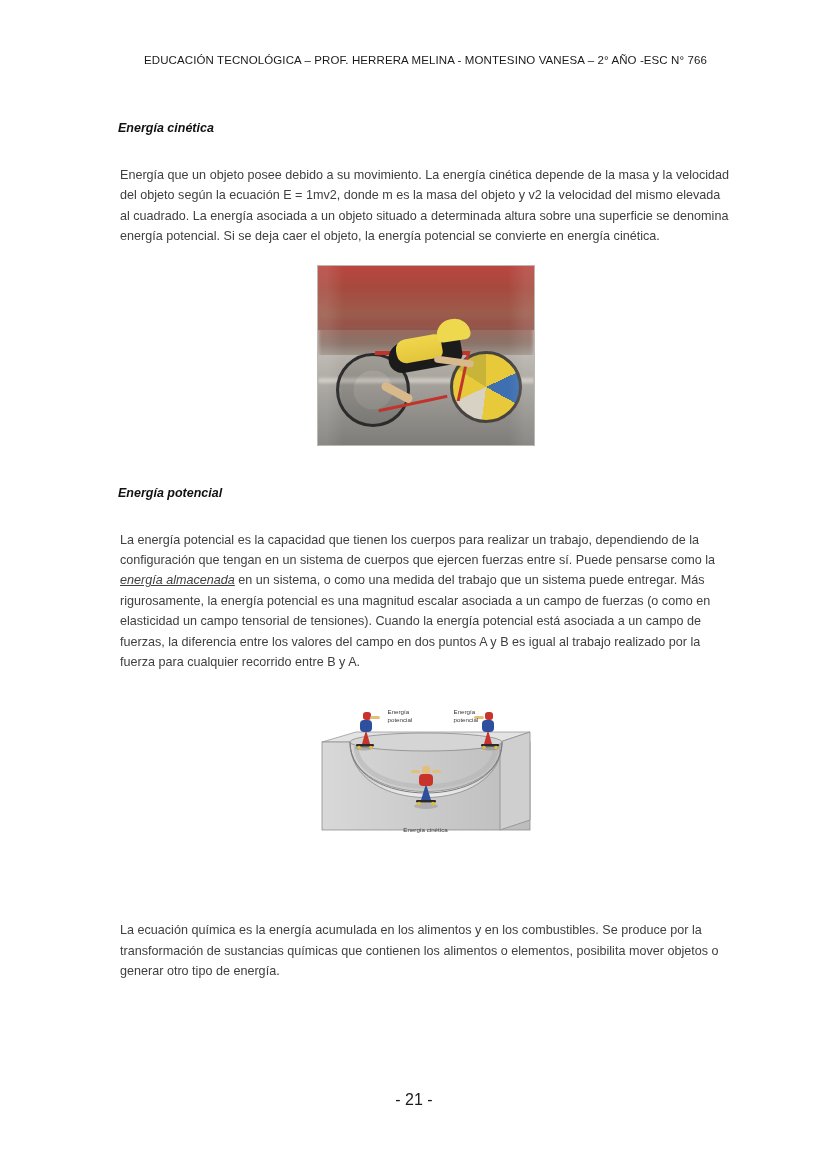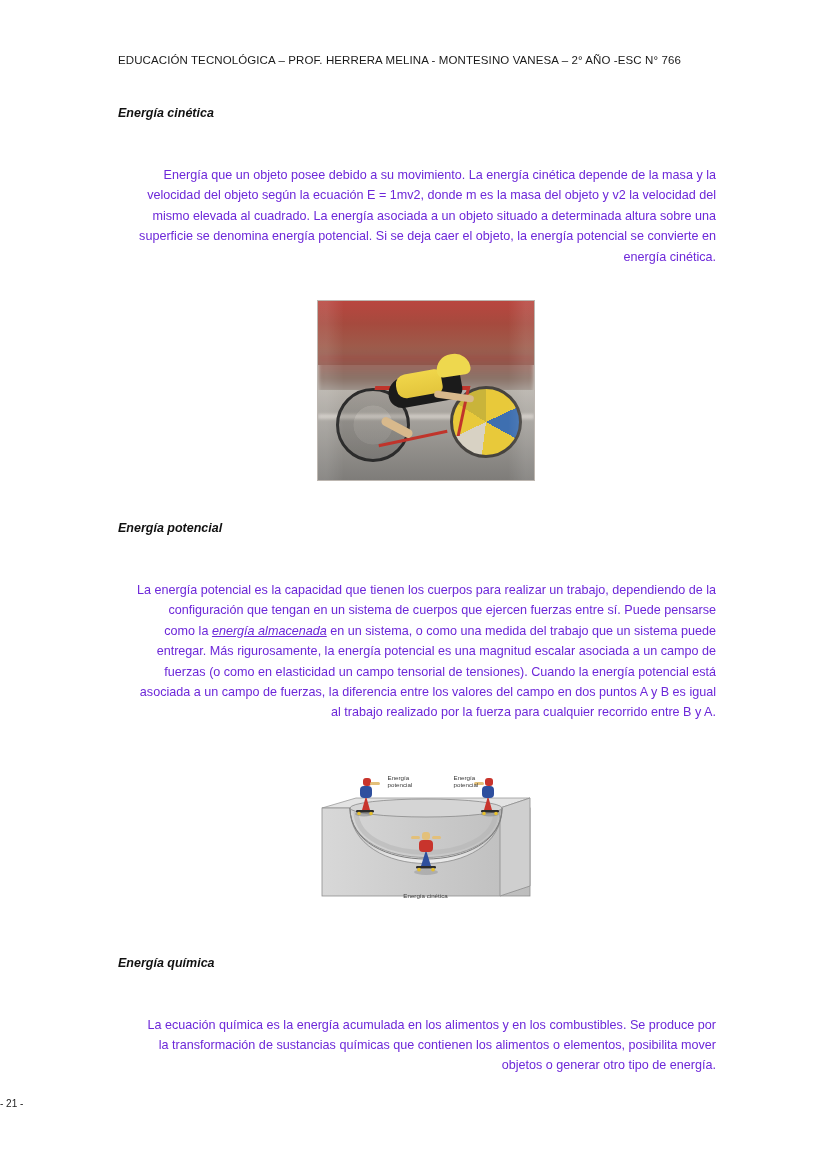--- a/index.html
+++ b/index.html
@@ -20,36 +20,37 @@
     width: 828px;
     height: 1171px;
     box-sizing: border-box;
     padding: 48px 95px 40px 118px;
   }
   .doc-header {
     font-size: 11.5px;
     letter-spacing: 0.1px;
     color: #1a1a1a;
     margin-top: 6px;
-    margin-bottom: 0;
+    margin-bottom: 15px;
     white-space: nowrap;
+    text-align: center;
   }
   .section-heading {
     font-size: 12.5px;
     font-weight: bold;
     font-style: italic;
     color: #111111;
     margin: 0;
   }
   .body-text {
     font-size: 12.6px;
     line-height: 1.62;
-    color: #6d28d9;
-    text-align: right;
-    margin: 17px;
+    color: #404040;
+    text-align: left;
+    margin: 2px;
     max-width: 618px;
   }
   .body-text em {
     font-style: italic;
     text-decoration: underline;
   }
   .spacer-lg { height: 40px; }
   .spacer-md { height: 28px; }
   .spacer-sm { height: 16px; }
 
@@ -186,21 +187,22 @@
   .ramp-label-bottom {
     left: 0; right: 0; top: 136px;
     text-align: center;
   }
 
   
   .page-footer {
     position: absolute;
     left: 0; right: 0;
     bottom: 62px;
-    font-size: 10px;
+    text-align: center;
+    font-size: 16px;
     color: #1a1a1a;
   }
 </style>
 </head>
 <body>
 
 <div class="page">
 
   <div class="doc-header">EDUCACIÓN TECNOLÓGICA – PROF.  HERRERA MELINA - MONTESINO VANESA – 2°  AÑO  -ESC N° 766</div>
 
@@ -307,20 +309,19 @@
       <div class="ramp-label ramp-label-left">Energía
 potencial</div>
       <div class="ramp-label ramp-label-right">Energía
 potencial</div>
       <div class="ramp-label ramp-label-bottom">Energía cinética</div>
     </div>
   </div>
 
   <div class="spacer-lg"></div>
 
-  <div class="section-heading">Energía química</div>
 
   <div class="spacer-md"></div>
 
   <p class="body-text">La ecuación química es la energía acumulada en los alimentos y en los combustibles. Se produce por la transformación de sustancias químicas que contienen los alimentos o elementos,  posibilita mover objetos o  generar otro tipo de energía.</p>
 
   <div class="page-footer">- 21 -</div>
 </div>
 
 </body></html>

